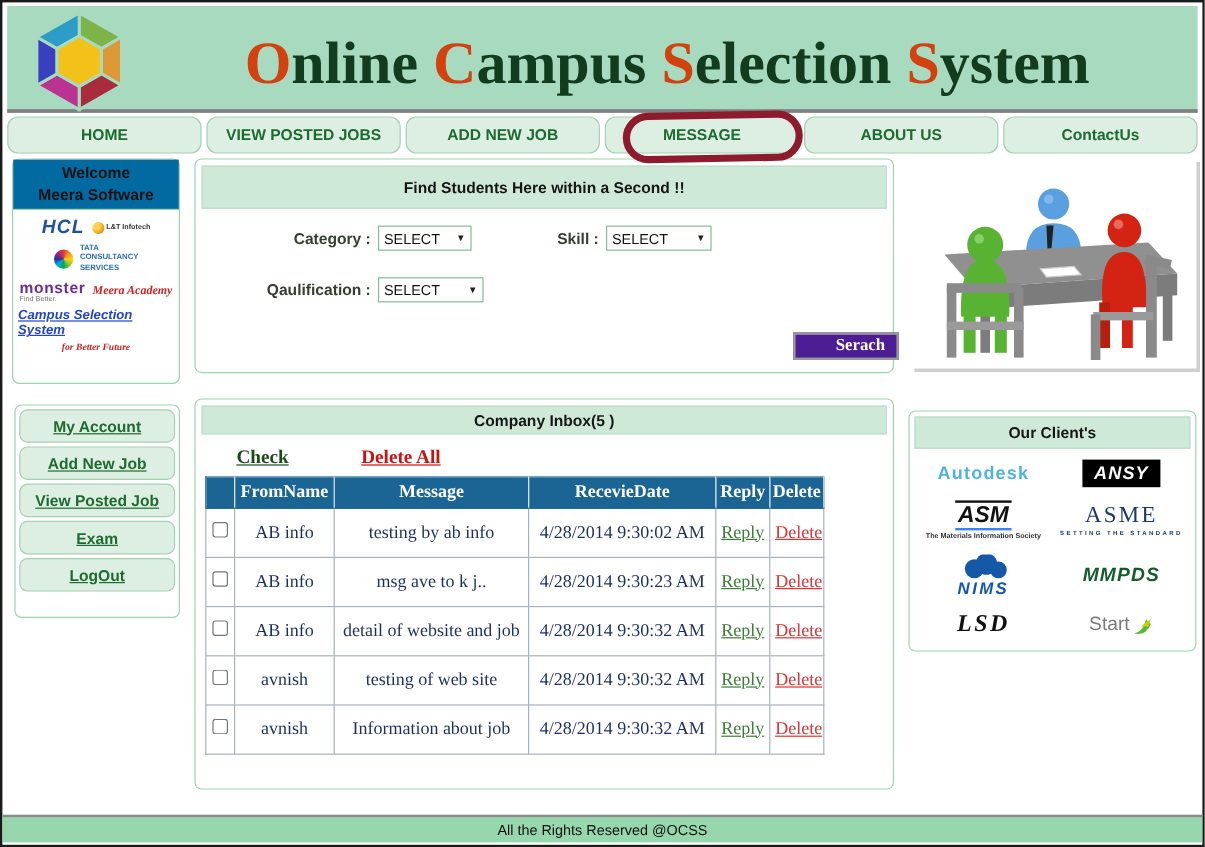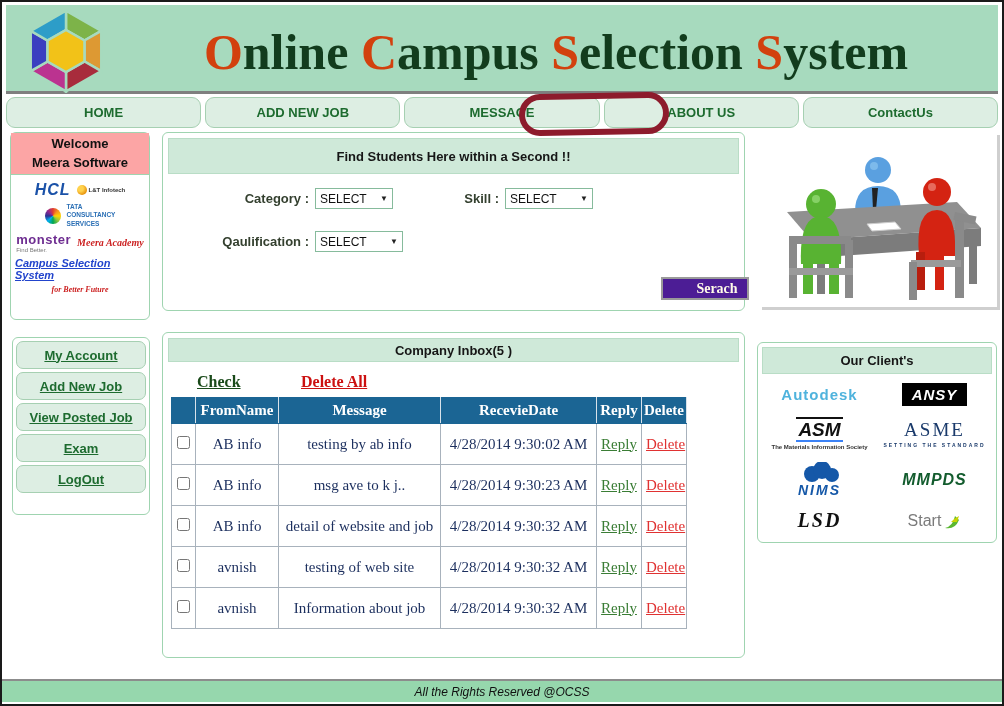--- a/index.html
+++ b/index.html
@@ -28,21 +28,21 @@
                 border:6px solid #8d1b2c; border-radius:24px; z-index:6;
                 transform:rotate(-1deg); pointer-events:none; }
 
   
   .panel { position:absolute; background:#fff; border:1px solid #9fd4b0; border-radius:6px; }
   .panel-bar { background:#cfe9d9; border:1px solid #b9ddc6; text-align:center;
                font-weight:bold; font-size:13px; color:#161616; }
 
   
   .welcome { left:8px; top:130px; width:140px; height:188px; }
-  .welcome-head { height:42px; background:#fca5a5; border-bottom:1px solid #9fd4b0;
+  .welcome-head { height:42px; background:#0369a1; border-bottom:1px solid #9fd4b0;
                   display:flex; flex-direction:column; align-items:center; justify-content:center;
                   font-weight:bold; font-size:13px; color:#111; line-height:1.45; }
   .partners { padding:6px 4px; display:flex; flex-direction:column; align-items:center; gap:4px; }
   .prow { display:flex; align-items:center; justify-content:center; gap:6px; }
   .hcl { font-size:16px; font-weight:800; font-style:italic; color:#1b52a8; letter-spacing:1px; }
   .lnt { display:flex; align-items:center; gap:2px; font-size:6px; color:#333; font-weight:bold; }
   .lnt-ball { width:10px; height:10px; border-radius:50%;
               background:radial-gradient(circle at 35% 35%, #ffd24d 30%, #e8950f 70%); }
   .wipro-flower { width:16px; height:16px; border-radius:50%;
         background:conic-gradient(#e03c31,#f7941d,#ffd400,#8dc63f,#00a651,#00aeef,#2e3192,#92278f,#e03c31); }
@@ -119,21 +119,21 @@
   .l-nims { color:#1558a8; font-weight:bold; font-style:italic; font-size:14px; letter-spacing:2px; }
   .l-mmpds { color:#135c2e; font-weight:900; font-style:italic; font-size:16px; letter-spacing:1px; }
   .l-lsd { color:#111; font-family:"Liberation Serif", serif; font-style:italic; font-weight:bold;
            font-size:20px; letter-spacing:2px; }
   .l-start { color:#7a7a7a; font-size:16px; display:flex; align-items:flex-end; gap:2px; }
 
   
   .footer { position:absolute; left:0; top:677px; width:1000px; height:23px;
             background:#96d7ad; border-top:2px solid #8c8c8c;
             display:flex; align-items:center; justify-content:center;
-            font-size:12px; color:#111;font-style:italic; }
+            font-size:12px; color:#111; }
 </style>
 </head>
 <body>
 
 <div class="page">
 
   <div class="header">
     <div class="logo">
       <svg width="96" height="84" viewBox="0 0 100 100">
         <polygon points="50,2 92,26 72,37.5 50,25" fill="#7db349" stroke="#a7dabe" stroke-width="3"></polygon>
@@ -143,20 +143,21 @@
         <polygon points="8,74 8,26 28,37.5 28,62.5" fill="#3a3fc0" stroke="#a7dabe" stroke-width="3"></polygon>
         <polygon points="8,26 50,2 50,25 28,37.5" fill="#2d9dc8" stroke="#a7dabe" stroke-width="3"></polygon>
         <polygon points="50,25 72,37.5 72,62.5 50,75 28,62.5 28,37.5" fill="#f2c218" stroke="#a7dabe" stroke-width="3"></polygon>
       </svg>
     </div>
     <div class="title"><span class="accent">O</span><span>nline </span><span class="accent">C</span><span>ampus </span><span class="accent">S</span><span>election </span><span class="accent">S</span><span>ystem</span></div>
   </div>
 
   <div class="nav">
     <div class="nav-btn">HOME</div>
+    <div class="nav-btn">VIEW POSTED JOBS</div>
     <div class="nav-btn">ADD NEW JOB</div>
     <div class="nav-btn">MESSAGE</div>
     <div class="nav-btn">ABOUT US</div>
     <div class="nav-btn">ContactUs</div>
   </div>
   <div class="annotation"></div>
 
   <div class="panel welcome">
     <div class="welcome-head">
       <span>Welcome</span>

